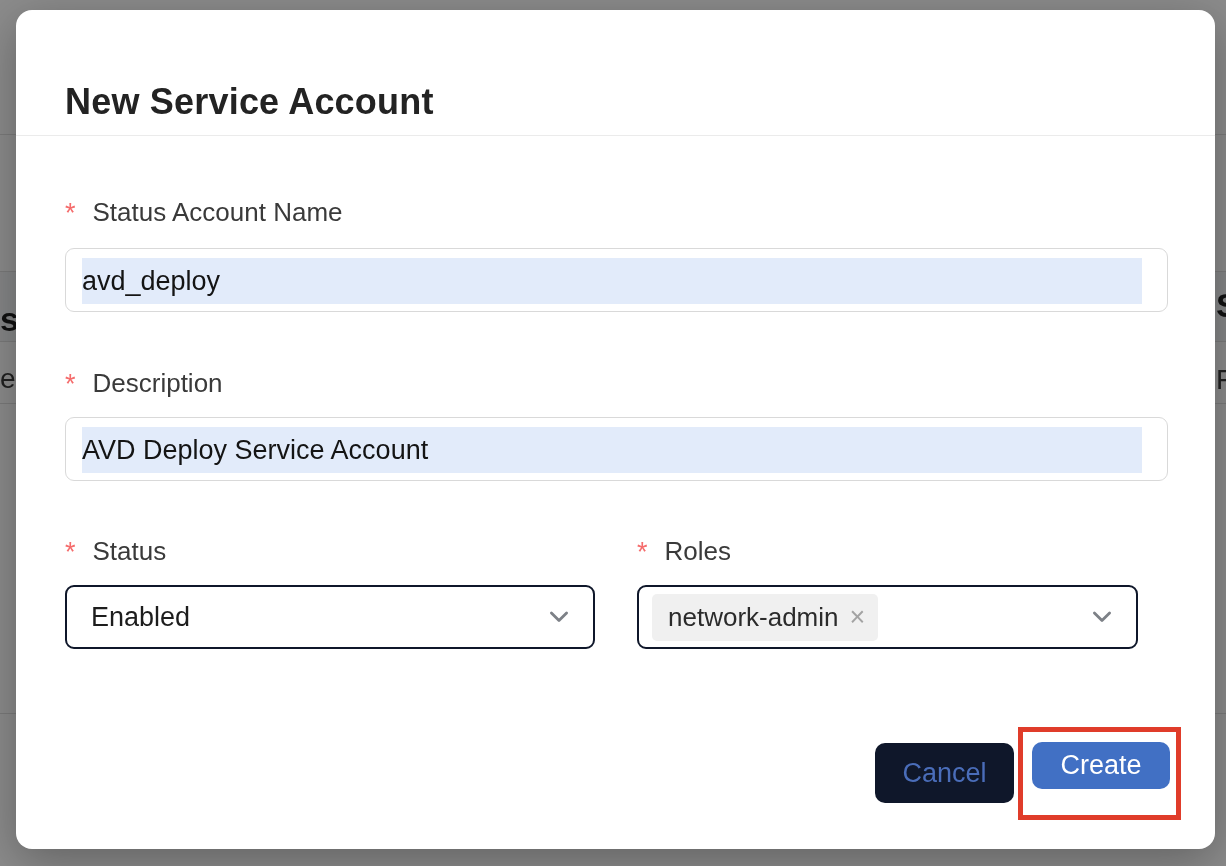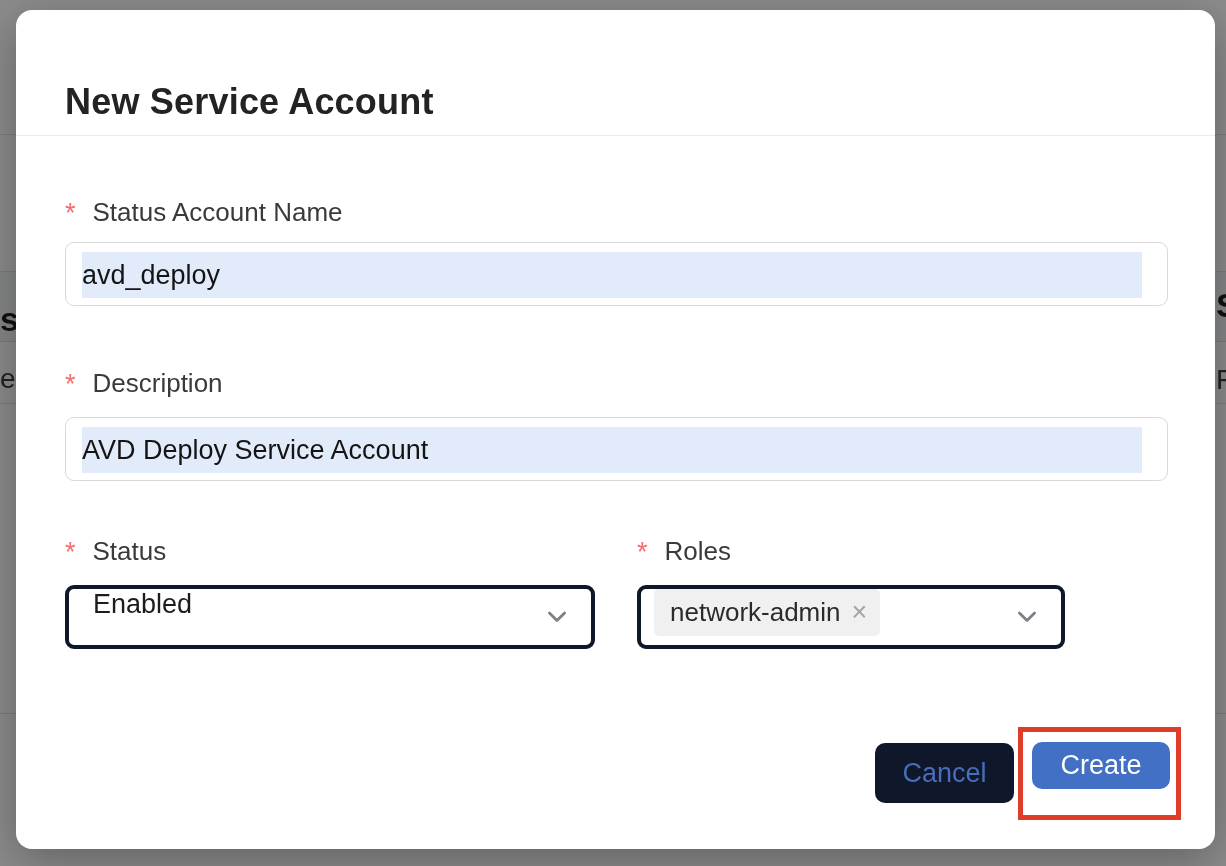--- a/index.html
+++ b/index.html
@@ -57,22 +57,22 @@
     background: #e2ebfa;
   }
   .input-text {
     position: absolute; left: 16px; top: 0; height: 64px;
     display: flex; align-items: center;
     font-size: 27px; color: #141414; white-space: nowrap;
   }
 
   .select-box {
     position: absolute; top: 575px; height: 64px;
-    border: 4px solid #0f172a; border-radius: 9px; background: #ffffff;
-    display: flex; cursor: pointer;
+    border: 2px solid #0f172a; border-radius: 9px; background: #ffffff;
+    display: flex; align-items: center; cursor: pointer;
   }
   .select-value { margin-left: 24px; font-size: 27px; color: #1d1d1d; }
   .chevron { position: absolute; right: 20px; top: 50%; transform: translateY(-50%); width: 28px; height: 28px; }
 
   .role-tag {
     margin-left: 13px; height: 47px;
     background: #f0f0f0; border-radius: 5px;
     display: flex; align-items: center; gap: 11px;
     padding: 0 13px 0 16px;
   }
@@ -113,21 +113,21 @@
 
   <div class="modal">
 
     <div class="modal-title">New Service Account</div>
     <div class="modal-divider"></div>
 
     <div class="label-row" style="left:49px; top:186px;">
       <span class="req">*</span>
       <span class="field-label">Status Account Name</span>
     </div>
-    <div class="text-input" style="top:232px;">
+    <div class="text-input" style="top:238px;">
       <div class="input-highlight"></div>
       <div class="input-text">avd_deploy</div>
     </div>
 
     <div class="label-row" style="left:49px; top:357px;">
       <span class="req">*</span>
       <span class="field-label">Description</span>
     </div>
     <div class="text-input" style="top:407px;">
       <div class="input-highlight"></div>
@@ -144,21 +144,21 @@
       <span class="field-label">Roles</span>
     </div>
 
     <div class="select-box" style="left:49px; width:530px;">
       <span class="select-value">Enabled</span>
       <svg class="chevron" viewBox="0 0 24 24" fill="none">
         <polyline points="5.5 8.5 12 15 18.5 8.5" stroke="#7d8187" stroke-width="2.4" stroke-linecap="round" stroke-linejoin="round"></polyline>
       </svg>
     </div>
 
-    <div class="select-box" style="left:621px; width:428px;">
+    <div class="select-box" style="left:621px; width:501px;">
       <div class="role-tag">
         <span class="role-tag-label">network-admin</span>
         <span class="tag-remove">×</span>
       </div>
       <svg class="chevron" viewBox="0 0 24 24" fill="none">
         <polyline points="5.5 8.5 12 15 18.5 8.5" stroke="#7d8187" stroke-width="2.4" stroke-linecap="round" stroke-linejoin="round"></polyline>
       </svg>
     </div>
 
     <button class="btn btn-cancel">Cancel</button>

